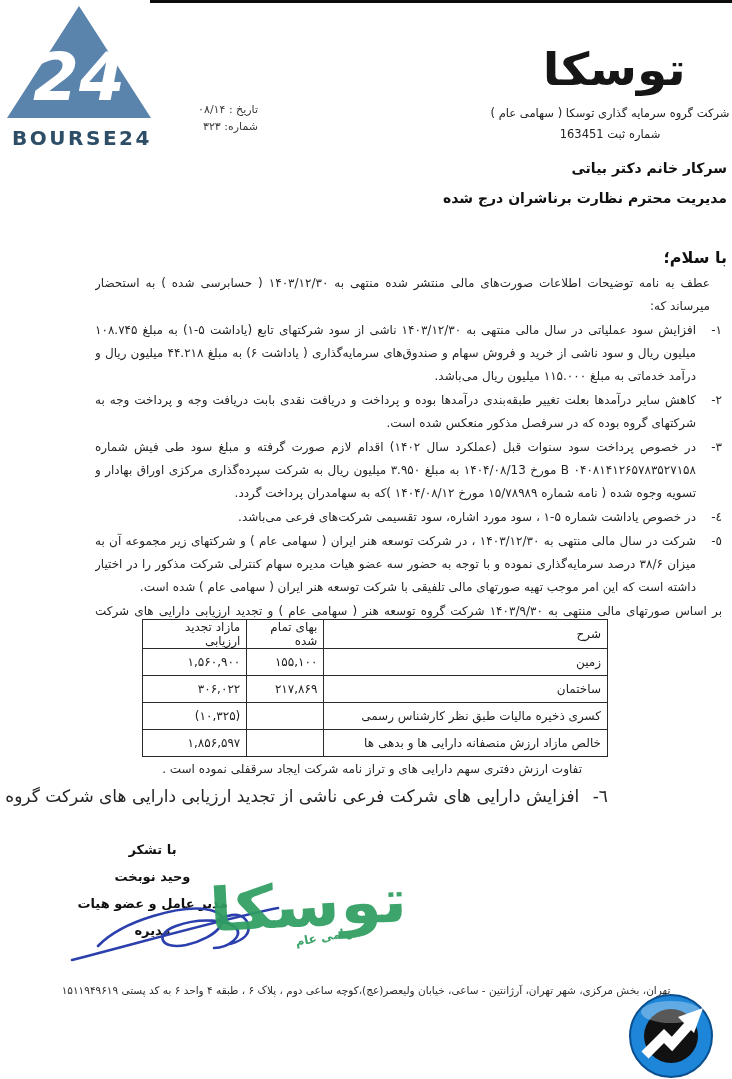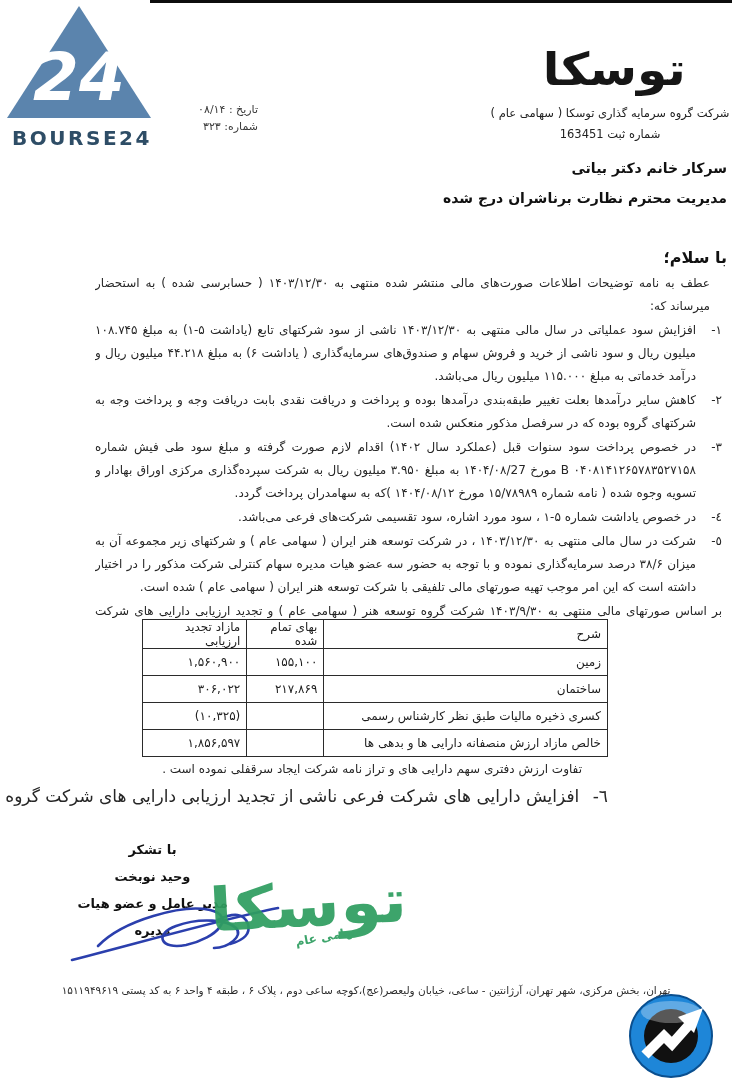--- a/index.html
+++ b/index.html
@@ -121,21 +121,21 @@
     <div class="item">
       <span class="marker">۱-</span>
       <div class="itext">افزایش سود عملیاتی در سال مالی منتهی به ۱۴۰۳/۱۲/۳۰ ناشی از سود شرکتهای تابع (یاداشت ۵-۱) به مبلغ ۱۰۸.۷۴۵ میلیون ریال و سود ناشی از خرید و فروش سهام و صندوق‌های سرمایه‌گذاری ( یاداشت ۶) به مبلغ ۴۴.۲۱۸ میلیون ریال و درآمد خدماتی به مبلغ ۱۱۵.۰۰۰ میلیون ریال می‌باشد.</div>
     </div>
     <div class="item">
       <span class="marker">۲-</span>
       <div class="itext">کاهش سایر درآمدها بعلت تغییر طبقه‌بندی درآمدها بوده و پرداخت و دریافت نقدی بابت دریافت وجه و پرداخت وجه به شرکتهای گروه بوده که در سرفصل مذکور منعکس شده است.</div>
     </div>
     <div class="item">
       <span class="marker">۳-</span>
-      <div class="itext">در خصوص پرداخت سود سنوات قبل (عملکرد سال ۱۴۰۲) اقدام لازم صورت گرفته و مبلغ سود طی فیش شماره ۰۴۰۸۱۴۱۲۶۵۷۸۳۵۲۷۱۵۸ B مورخ ۱۴۰۴/۰۸/27 به مبلغ ۳.۹۵۰ میلیون ریال به شرکت سپرده‌گذاری مرکزی اوراق بهادار و تسویه وجوه شده ( نامه شماره ۱۵/۷۸۹۸۹ مورخ ۱۴۰۴/۰۸/۱۲ )که به سهامدران پرداخت گردد.</div>
+      <div class="itext">در خصوص پرداخت سود سنوات قبل (عملکرد سال ۱۴۰۲) اقدام لازم صورت گرفته و مبلغ سود طی فیش شماره ۰۴۰۸۱۴۱۲۶۵۷۸۳۵۲۷۱۵۸ B مورخ ۱۴۰۴/۰۸/13 به مبلغ ۳.۹۵۰ میلیون ریال به شرکت سپرده‌گذاری مرکزی اوراق بهادار و تسویه وجوه شده ( نامه شماره ۱۵/۷۸۹۸۹ مورخ ۱۴۰۴/۰۸/۱۲ )که به سهامدران پرداخت گردد.</div>
     </div>
     <div class="item">
       <span class="marker">٤-</span>
       <div class="itext">در خصوص یاداشت شماره ۵-۱ ، سود مورد اشاره، سود تقسیمی شرکت‌های فرعی می‌باشد.</div>
     </div>
     <div class="item">
       <span class="marker">٥-</span>
       <div class="itext">شرکت در سال مالی منتهی به ۱۴۰۳/۱۲/۳۰ ، در شرکت توسعه هنر ایران ( سهامی عام ) و شرکتهای زیر مجموعه آن به میزان ۳۸/۶ درصد سرمایه‌گذاری نموده و با توجه به حضور سه عضو هیات مدیره سهام کنترلی شرکت مذکور را در اختیار داشته است که این امر موجب تهیه صورتهای مالی تلفیقی با شرکت توسعه هنر ایران ( سهامی عام ) شده است.</div>
     </div>
 

